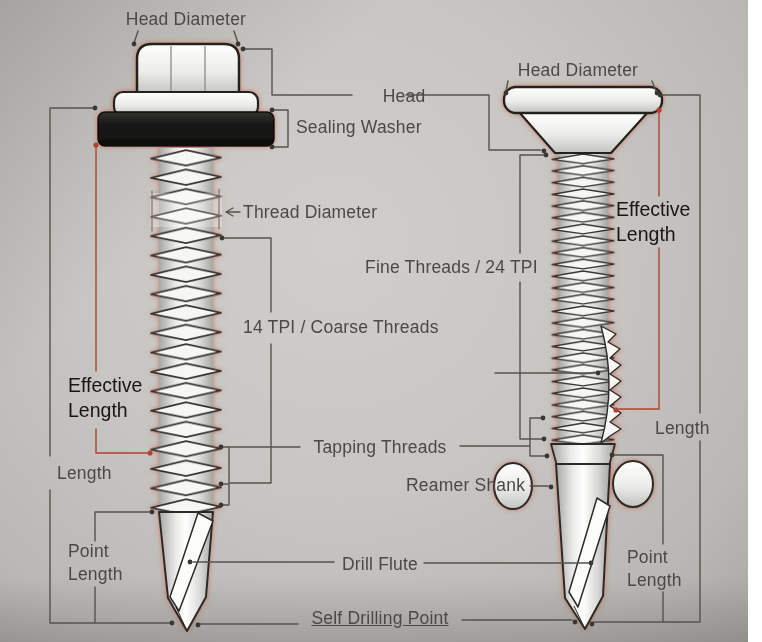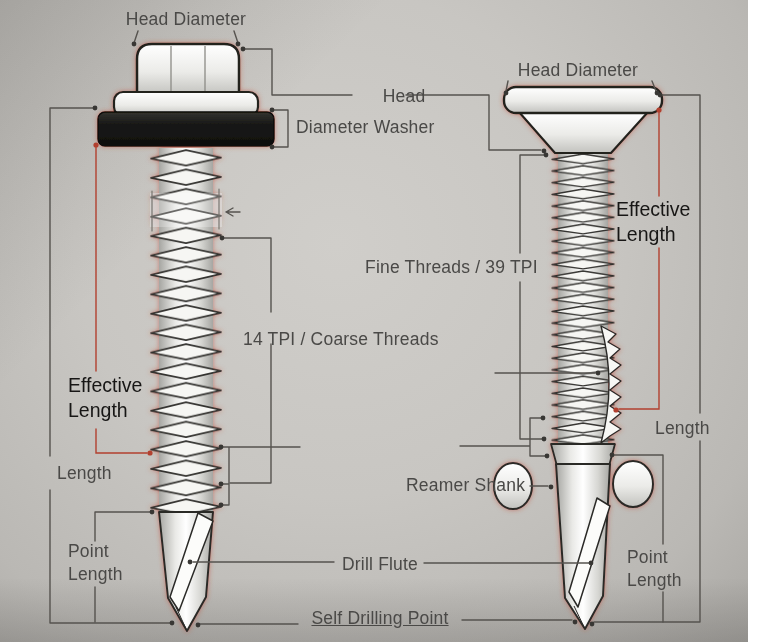--- a/index.html
+++ b/index.html
@@ -173,25 +173,27 @@
       <circle cx="96" cy="145" r="2.6"></circle>
         <circle cx="150" cy="453" r="2.6"></circle>
       <circle cx="659" cy="110" r="2.6"></circle>
         <circle cx="616" cy="410" r="2.6"></circle>
     </g>
   </svg>
 
   <div class="lbl center" style="left:186px;top:8px;">Head Diameter</div>
   <div class="lbl center" style="left:578px;top:59px;">Head Diameter</div>
   <div class="lbl center" style="left:380px;top:85px;margin-left:24px;">Head</div>
-  <div class="lbl" style="left:296px;top:116px;">Diameter Washer</div>
-  <div class="lbl" style="left:365px;top:256px;">Fine Threads / 39 TPI</div>
-  <div class="lbl" style="left:243px;top:328px;">14 TPI / Coarse Threads</div>
+  <div class="lbl" style="left:296px;top:116px;">Sealing Washer</div>
+  <div class="lbl" style="left:243px;top:201px;">Thread Diameter</div>
+  <div class="lbl" style="left:365px;top:256px;">Fine Threads / 24 TPI</div>
+  <div class="lbl" style="left:243px;top:316px;">14 TPI / Coarse Threads</div>
   <div class="lbl bold wrap" style="left:68px;top:373px;width:95px;">Effective Length</div>
   <div class="lbl bold wrap" style="left:616px;top:197px;width:100px;">Effective Length</div>
+  <div class="lbl center" style="left:380px;top:436px;">Tapping Threads</div>
   <div class="lbl" style="left:406px;top:474px;">Reamer Shank</div>
   <div class="lbl" style="left:57px;top:462px;">Length</div>
   <div class="lbl" style="left:655px;top:417px;">Length</div>
   <div class="lbl wrap" style="left:68px;top:540px;width:72px;">Point Length</div>
   <div class="lbl wrap" style="left:627px;top:546px;width:80px;">Point Length</div>
   <div class="lbl center" style="left:380px;top:553px;">Drill Flute</div>
   <div class="lbl center" style="left:380px;top:607px;text-decoration:underline;">Self Drilling Point</div>
 
 </div>
 

